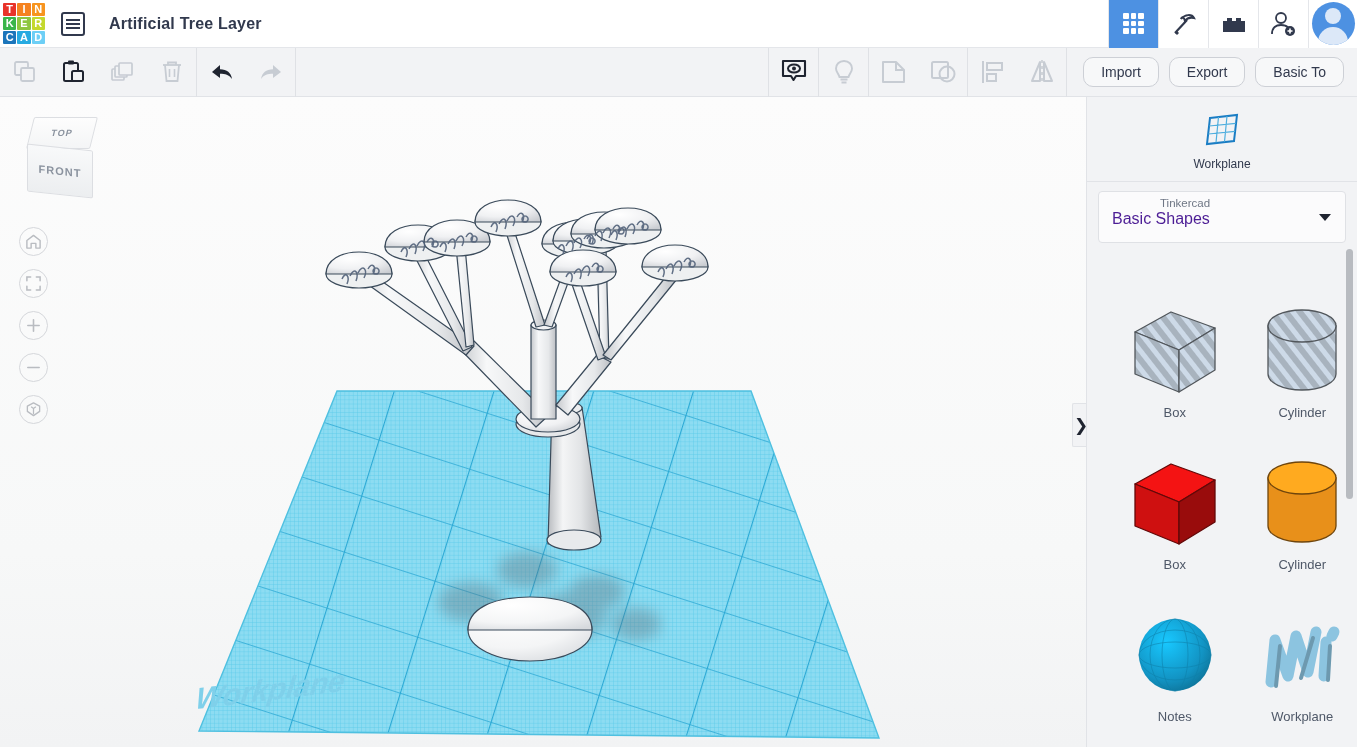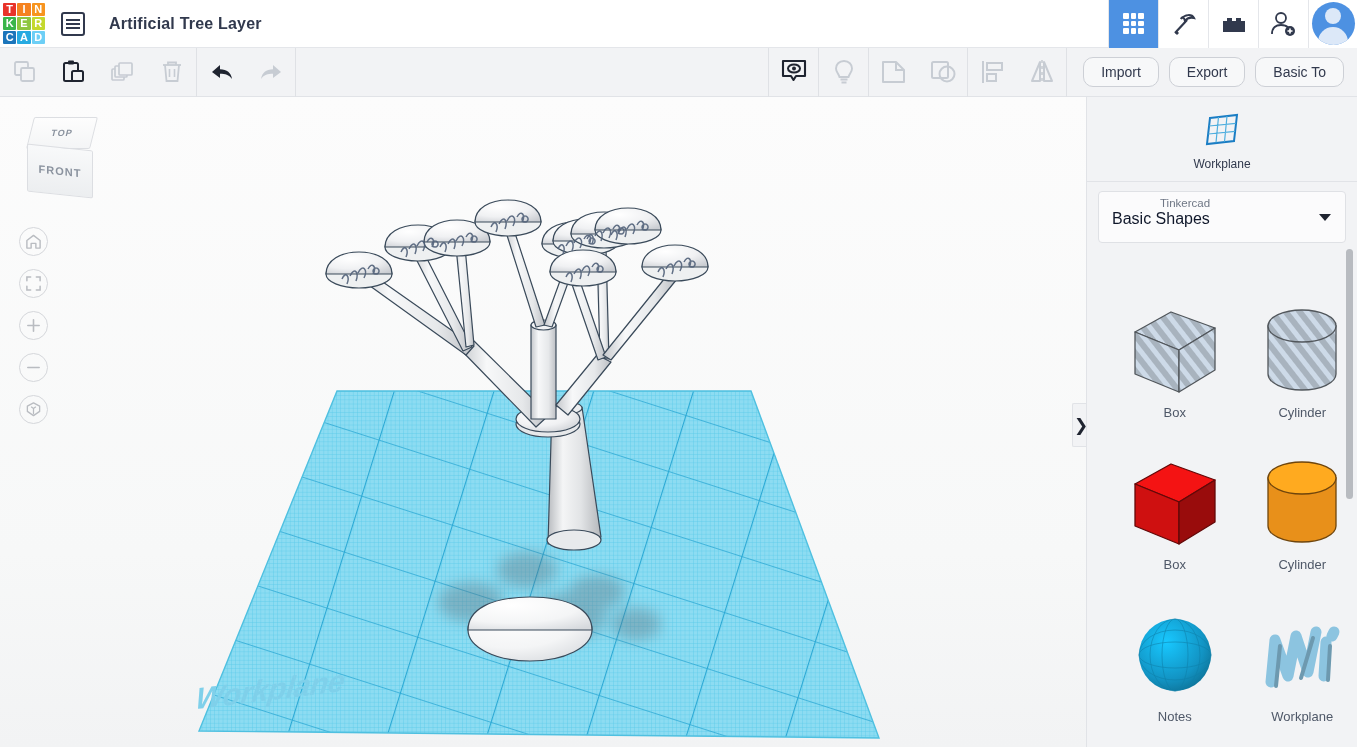--- a/index.html
+++ b/index.html
@@ -137,21 +137,21 @@
     cursor: pointer; padding-top: 6px;
   }
   .ptool-label { font-size: 12px; color: #31394d; }
   .panel-sep { height: 1px; background: #e1e3e7; margin: 4px 0 0; }
   .dropdown {
     margin: 9px 11px 0; height: 52px; background: #fbfbfc;
     border: 1px solid #dfe1e5; border-radius: 4px;
     padding: 5px 13px 0; position: relative; cursor: pointer;
   }
   .dd-sub { font-size: 11.5px; color: #6f7785; margin-left: 48px; }
-  .dd-main { font-size: 16px; color: #0f172a; margin-top: 1px; }
+  .dd-main { font-size: 16px; color: #4c1d95; margin-top: 1px; }
   .dd-caret {
     position: absolute; right: 14px; top: 22px;
     width: 0; height: 0; border-left: 6px solid transparent; border-right: 6px solid transparent;
     border-top: 7px solid #1f2430;
   }
   .shapes {
     position: absolute; left: 16px; top: 178px; width: 271px; height: 472px;
     background: #f2f3f5; overflow: hidden;
     display: grid; grid-template-columns: 1fr 1fr; align-content: start;
     padding: 18px 8px 0;

